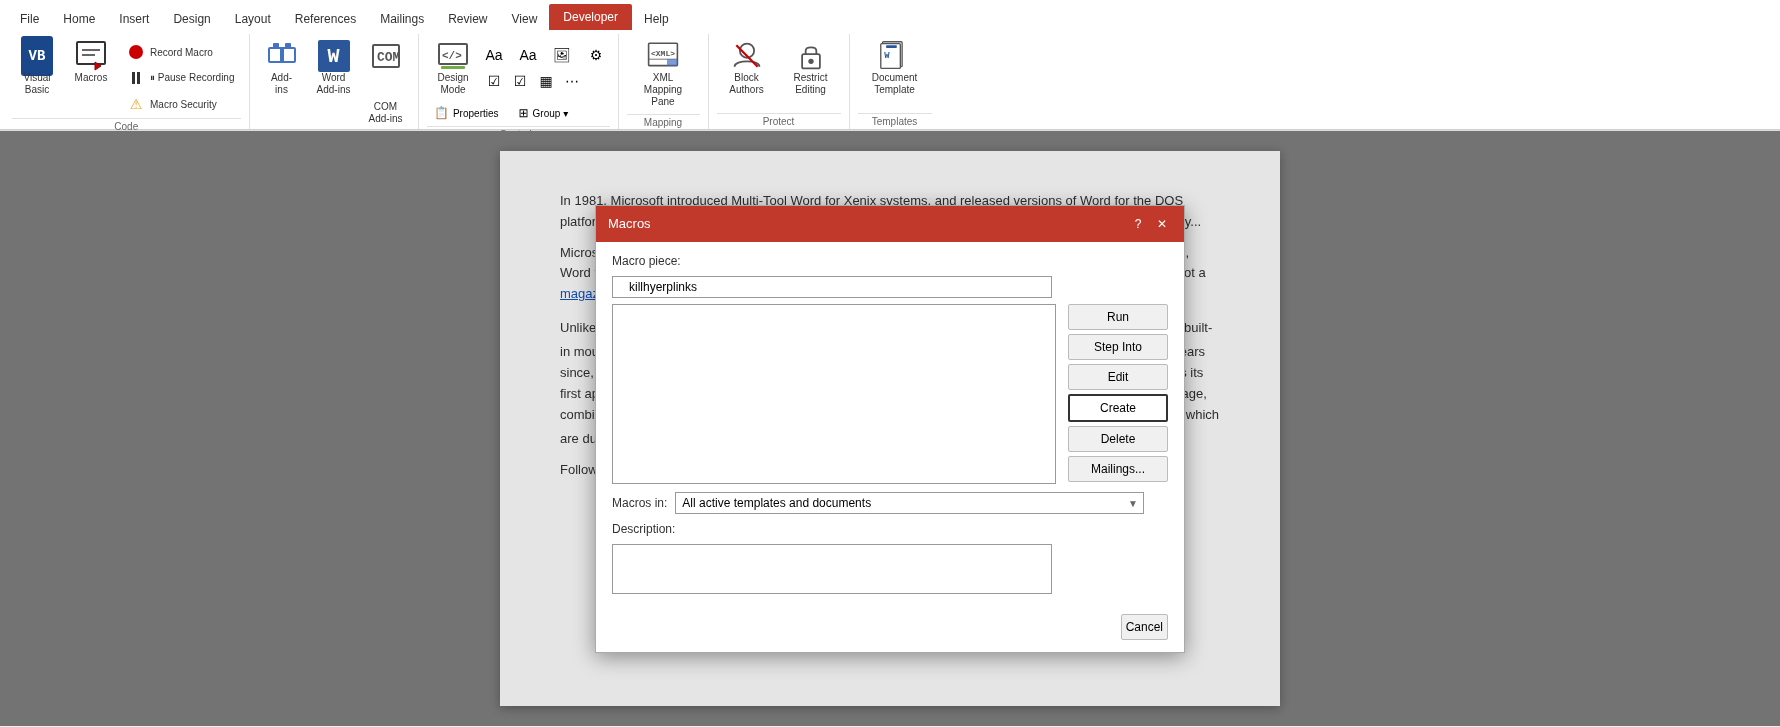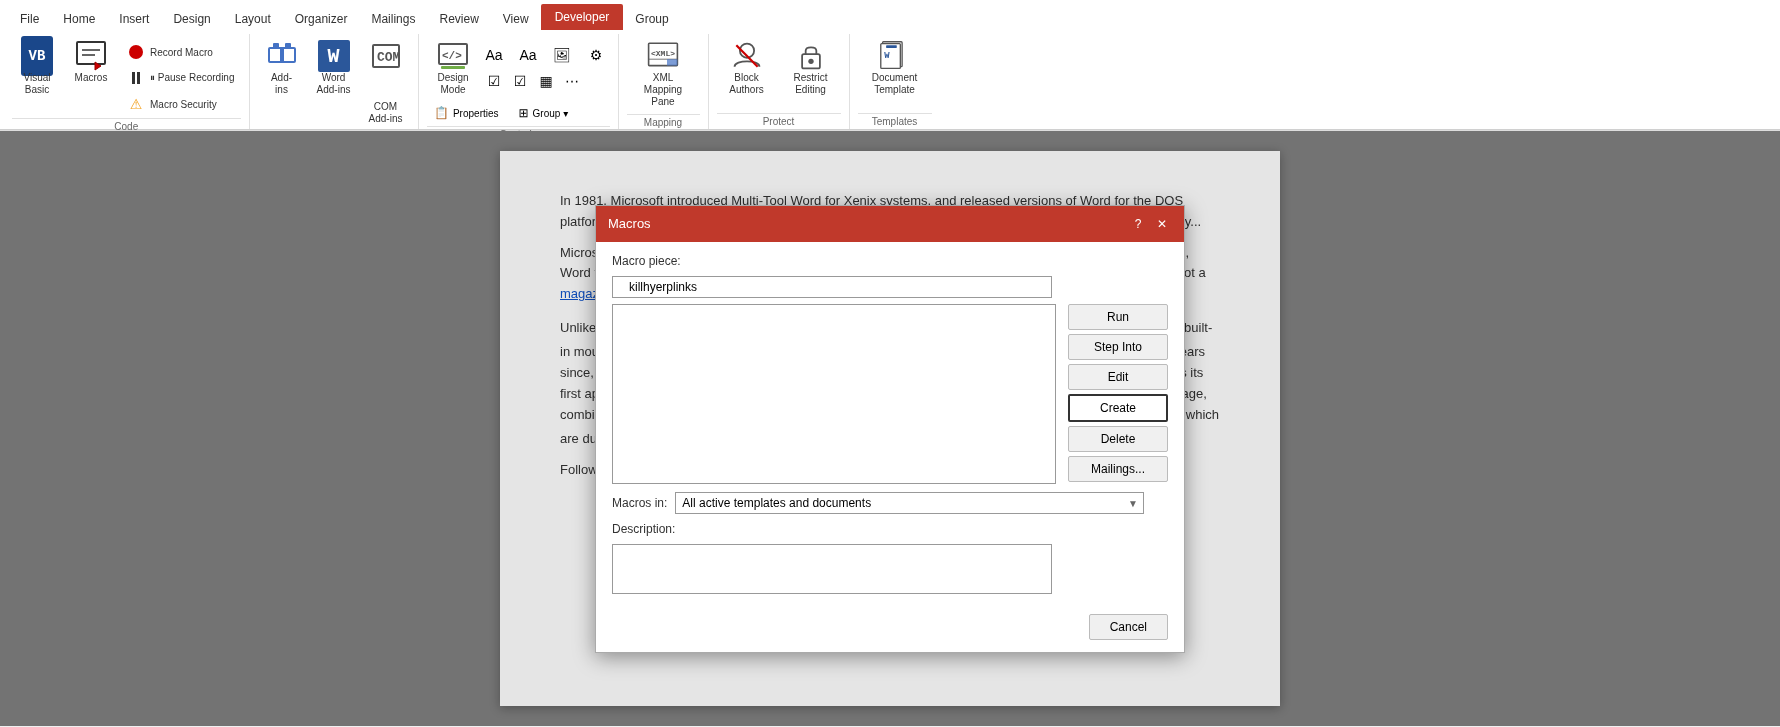--- a/index.html
+++ b/index.html
@@ -56,43 +56,43 @@
     .select-wrapper { flex: 1; position: relative; }
     .select-wrapper::after { content: '▼'; position: absolute; right: 6px; top: 50%; transform: translateY(-50%); font-size: 10px; pointer-events: none; color: #666; }
     .desc-area { border: 1px solid #999; padding: 4px 6px; font-size: 12px; width: 100%; height: 50px; resize: none; outline: none; }
 
     .dialog-content { display: flex; gap: 12px; }
     .dialog-left { flex: 1; }
     .dialog-right { width: 100px; display: flex; flex-direction: column; gap: 4px; }
     .dialog-btn { background: #f0f0f0; border: 1px solid #bbb; padding: 5px 8px; font-size: 12px; cursor: pointer; text-align: center; border-radius: 2px; width: 100%; }
     .dialog-btn.primary { background: #fff; border: 2px solid #333; font-weight: 500; }
     .dialog-btn-row { display: flex; justify-content: flex-end; gap: 8px; margin-top: 12px; padding-top: 8px; }
-    .dialog-btn-footer { background: #f0f0f0; border: 1px solid #bbb; padding: 5px 20px; font-size: 12px; cursor: pointer; border-radius: 2px; }
+    .dialog-btn-footer { background: #f0f0f0; border: 1px solid #bbb; padding: 5px 4px; font-size: 12px; cursor: pointer; border-radius: 2px; }
     .list-with-scroll { position: relative; }
 
     
     .vb-icon { width: 40px; height: 40px; background: #1a478a; display: flex; align-items: center; justify-content: center; color: white; font-size: 18px; font-weight: bold; border-radius: 3px; }
   </style>
 </head>
 <body>
 
 <div class="ribbon-container">
 
   <div class="tab-bar">
     <button class="tab-item">File</button>
     <button class="tab-item">Home</button>
     <button class="tab-item">Insert</button>
     <button class="tab-item">Design</button>
     <button class="tab-item">Layout</button>
-    <button class="tab-item">Organizer</button>
+    <button class="tab-item">References</button>
     <button class="tab-item">Mailings</button>
     <button class="tab-item">Review</button>
     <button class="tab-item">View</button>
     <button class="tab-item active">Developer</button>
-    <button class="tab-item">Group</button>
+    <button class="tab-item">Help</button>
   </div>
 
   <div class="ribbon" style="height: 100px; padding: 4px 4px 0 4px;">
 
     <div class="ribbon-group" style="min-width: 220px;">
       <div class="ribbon-group-content">
 
         <div class="ribbon-btn" style="min-width: 50px;">
           <div class="icon">
             <div class="vb-icon" style="font-size: 14px; font-weight: bold;">VB</div>

